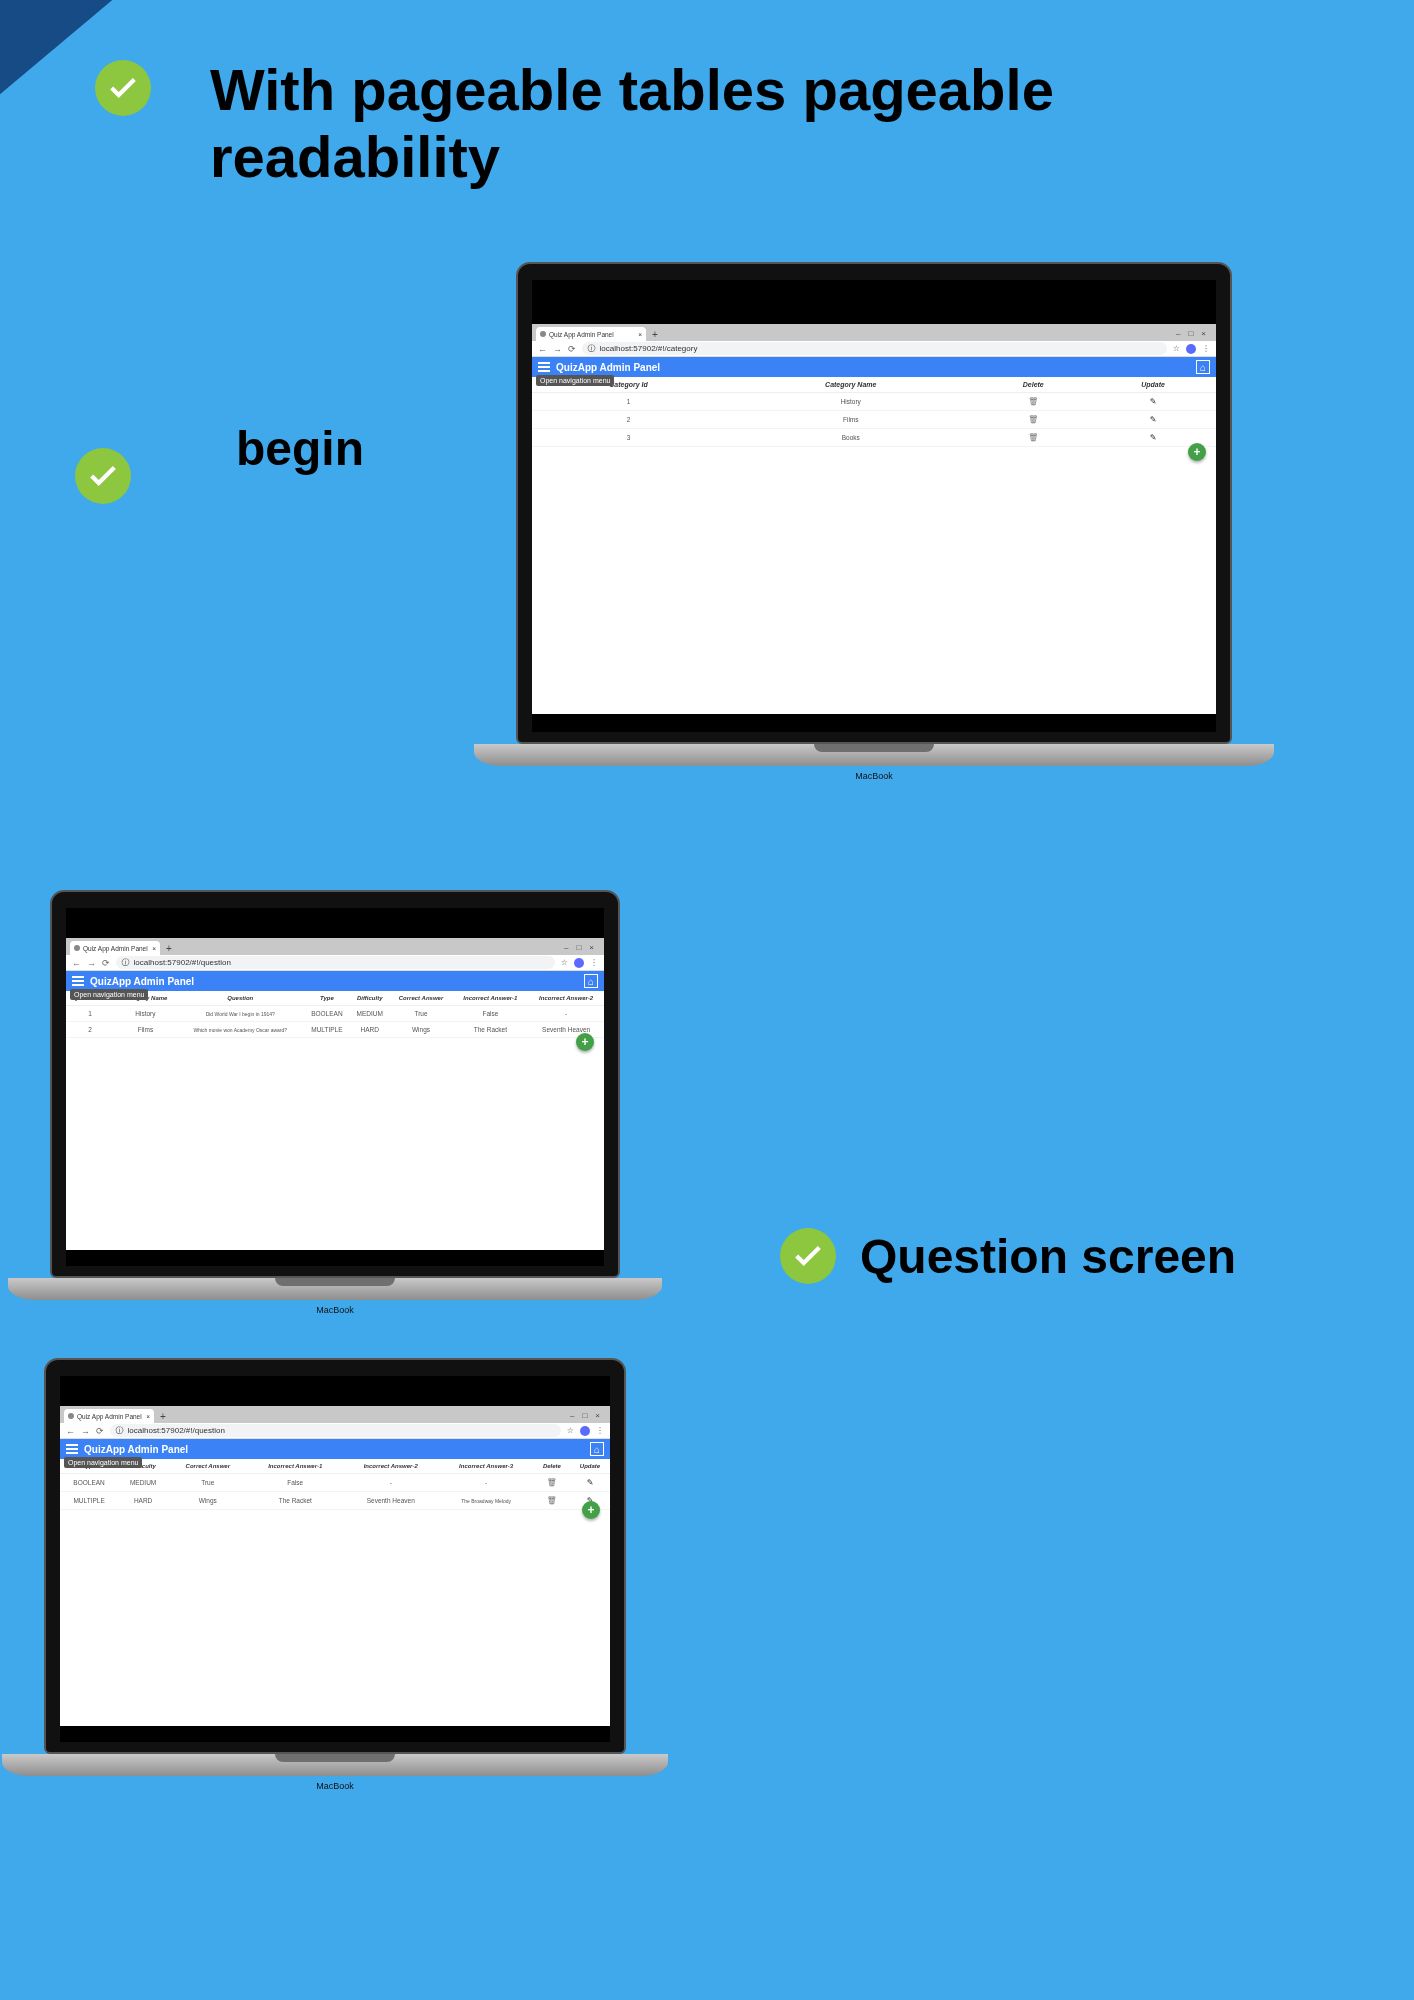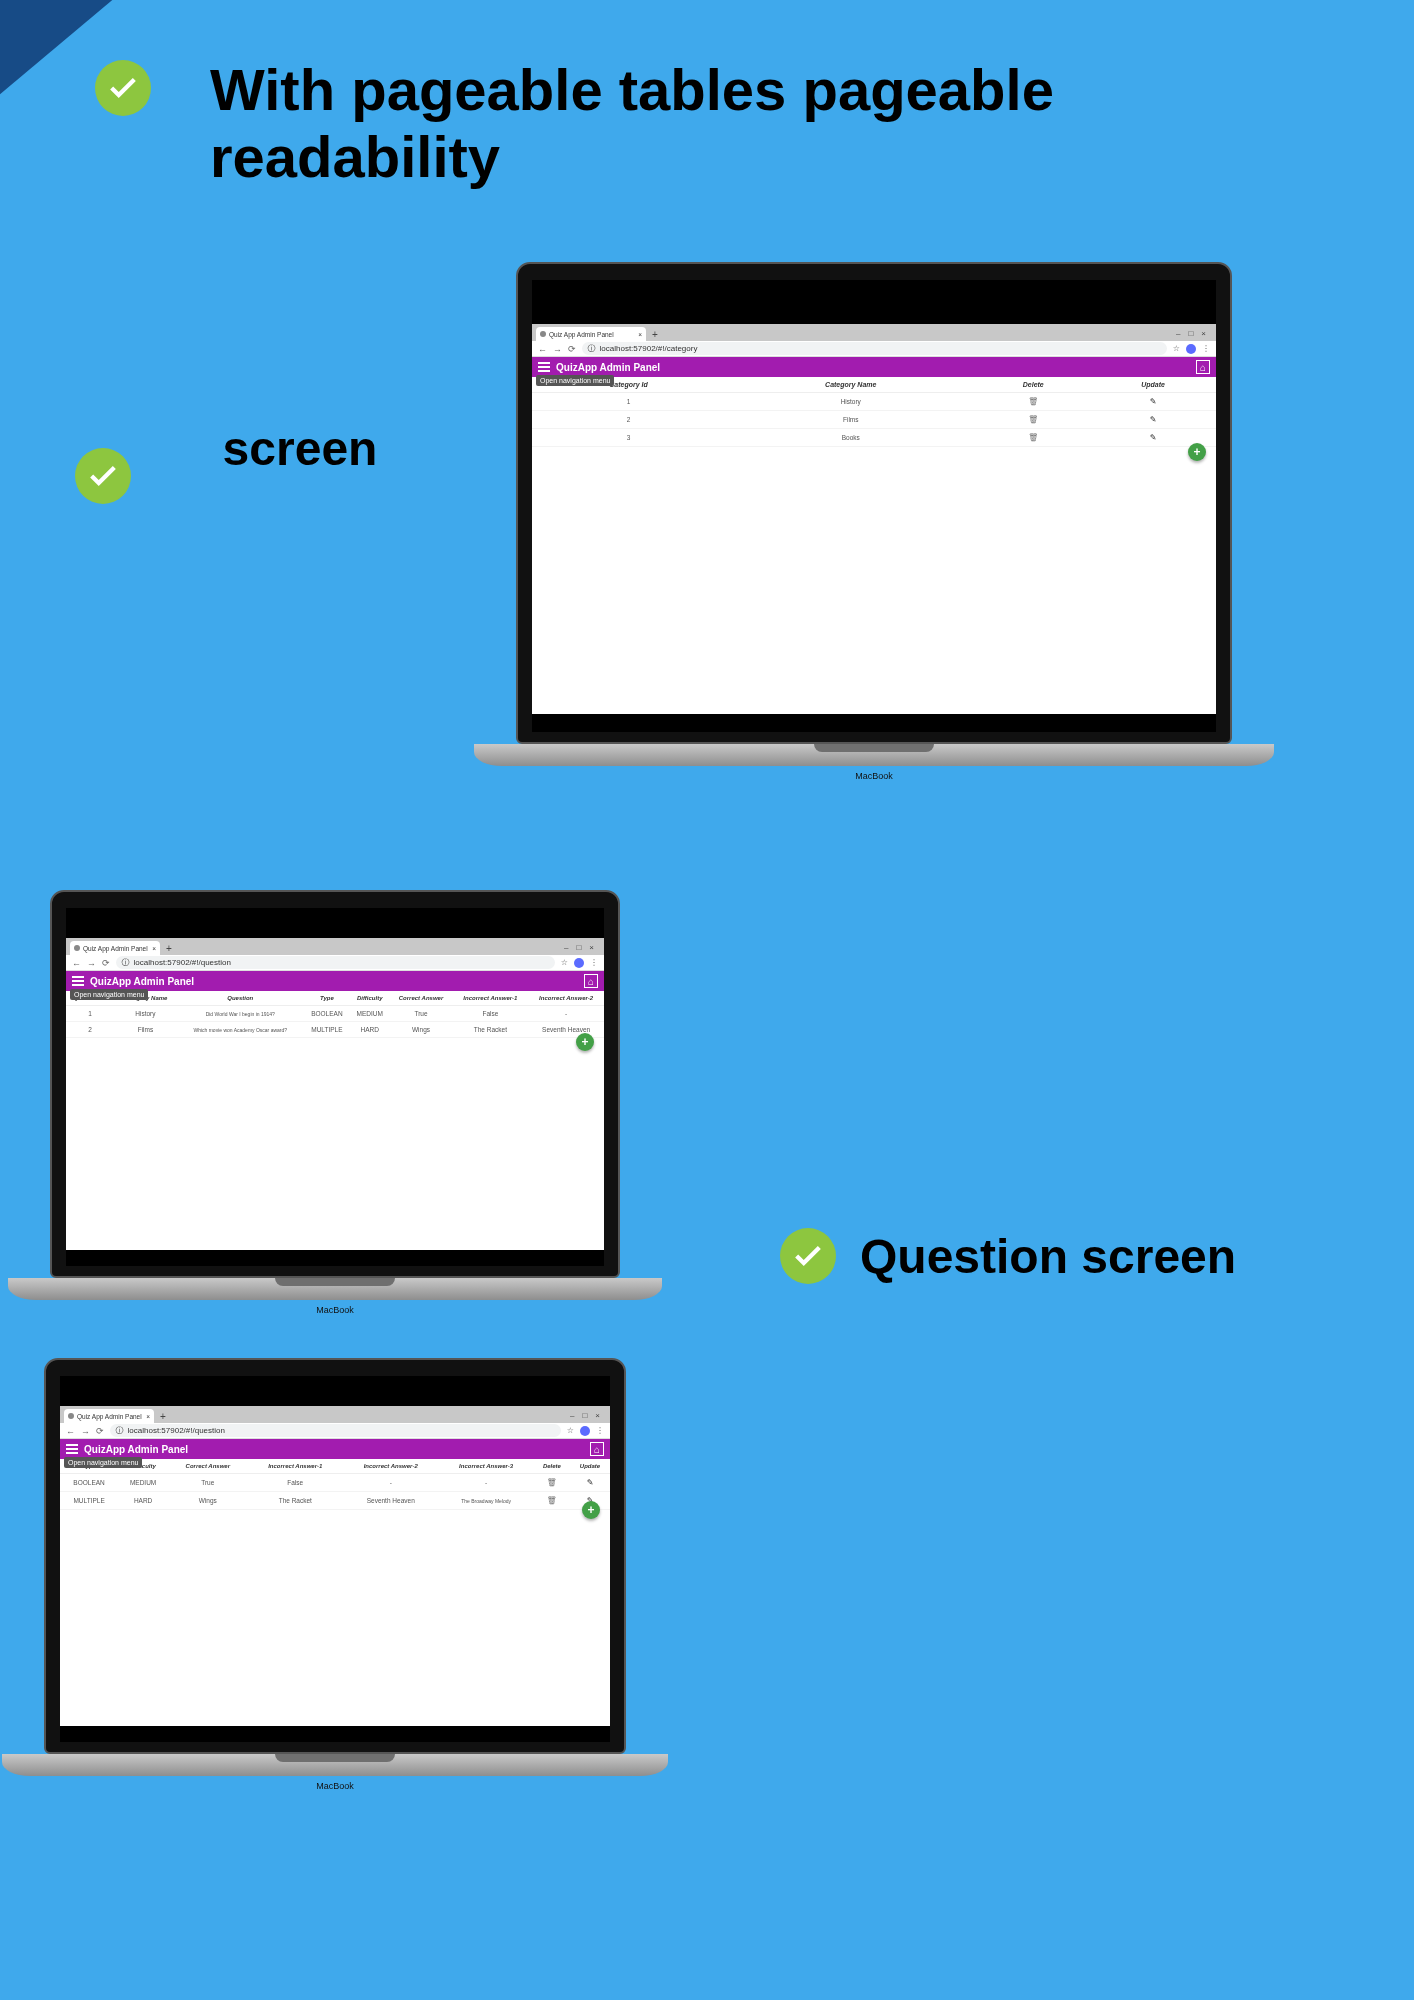--- a/index.html
+++ b/index.html
@@ -124,21 +124,21 @@
     background: #f1f3f4;
     border-radius: 8px;
     padding: 1px 6px;
     color: #333;
     display: flex; gap: 4px; align-items: center;
   }
   .browser .addr-icons { display: flex; gap: 6px; color: #555; align-items: center; }
   .browser .addr-icons .avatar { width:10px; height:10px; border-radius:50%; background:#5b6bff; }
   
   .appbar {
-    height: 20px; background: #a21caf; color: #fff;
+    height: 20px; background: #3b82f6; color: #fff;
     display: flex; align-items: center; padding: 0 6px;
     font-weight: bold; font-size: 10px;
     gap: 6px;
     position: relative;
   }
   .appbar .hamburger { width: 12px; height: 12px; display:flex; flex-direction:column; justify-content:space-around;}
   .appbar .hamburger span { height:2px; background:#fff; }
   .appbar .tooltip {
     position: absolute;
     left: 4px; top: 18px;
@@ -180,21 +180,21 @@
     </svg>
 </div>
 <div class="headline">With pageable tables pageable readability</div>
 
 <div class="check" style="top:448px; left:75px;">
   <svg viewBox="0 0 24 24">
       <path d="M4 12l5 5L20 6" fill="none" stroke="#fff" stroke-width="3"></path>
     </svg>
 </div>
 <div class="section-label" style="top:424px; left:160px; width:280px;">
-  <div>screen</div>
+  <div>begin</div>
 </div>
 
 <div class="check" style="top:1228px; left:780px;">
   <svg viewBox="0 0 24 24">
       <path d="M4 12l5 5L20 6" fill="none" stroke="#fff" stroke-width="3"></path>
     </svg>
 </div>
 <div class="section-label" style="top:1232px; left:860px;">Question screen</div>
 
 <div class="laptop" style="top:262px; left:516px; width:716px;">

